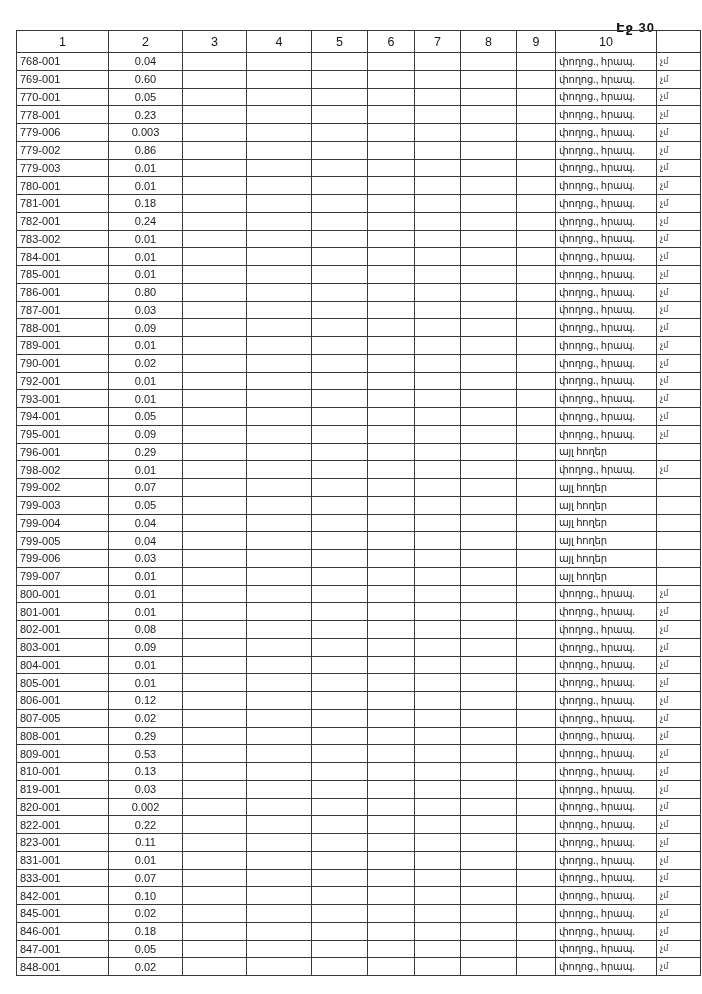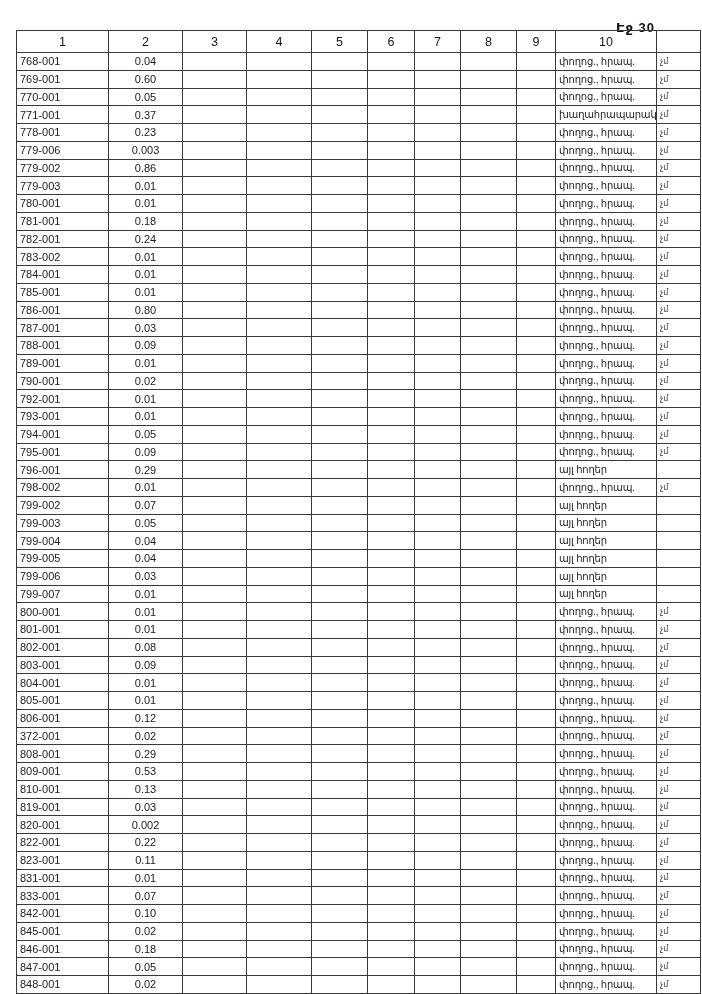--- a/index.html
+++ b/index.html
@@ -129,33 +129,20 @@
         <td class="c-empty"></td>
         <td class="c-empty"></td>
         <td class="c-empty"></td>
         <td class="c-empty"></td>
         <td class="c-empty"></td>
         <td class="c-empty"></td>
         <td class="c-use">փողոց., հրապ.</td>
         <td class="c-note">չմ</td>
       </tr>
       <tr class="data-row">
-        <td class="c-id">771-001</td>
-        <td class="c-val">0.37</td>
-        <td class="c-empty"></td>
-        <td class="c-empty"></td>
-        <td class="c-empty"></td>
-        <td class="c-empty"></td>
-        <td class="c-empty"></td>
-        <td class="c-empty"></td>
-        <td class="c-empty"></td>
-        <td class="c-use">խաղահրապարակ</td>
-        <td class="c-note">չմ</td>
-      </tr>
-      <tr class="data-row">
         <td class="c-id">778-001</td>
         <td class="c-val">0.23</td>
         <td class="c-empty"></td>
         <td class="c-empty"></td>
         <td class="c-empty"></td>
         <td class="c-empty"></td>
         <td class="c-empty"></td>
         <td class="c-empty"></td>
         <td class="c-empty"></td>
         <td class="c-use">փողոց., հրապ.</td>
@@ -584,21 +571,21 @@
         <td class="c-empty"></td>
         <td class="c-empty"></td>
         <td class="c-empty"></td>
         <td class="c-empty"></td>
         <td class="c-empty"></td>
         <td class="c-empty"></td>
         <td class="c-use">փողոց., հրապ.</td>
         <td class="c-note">չմ</td>
       </tr>
       <tr class="data-row">
-        <td class="c-id">372-001</td>
+        <td class="c-id">807-005</td>
         <td class="c-val">0.02</td>
         <td class="c-empty"></td>
         <td class="c-empty"></td>
         <td class="c-empty"></td>
         <td class="c-empty"></td>
         <td class="c-empty"></td>
         <td class="c-empty"></td>
         <td class="c-empty"></td>
         <td class="c-use">փողոց., հրապ.</td>
         <td class="c-note">չմ</td>

